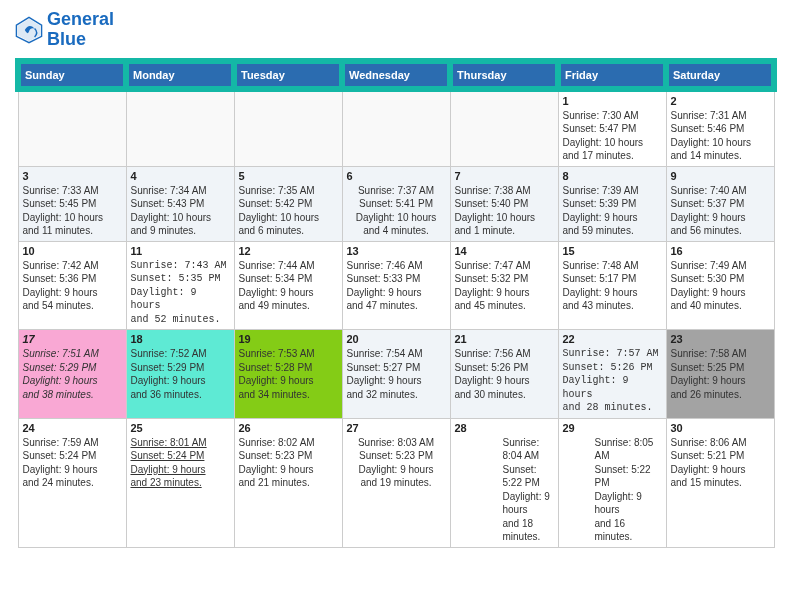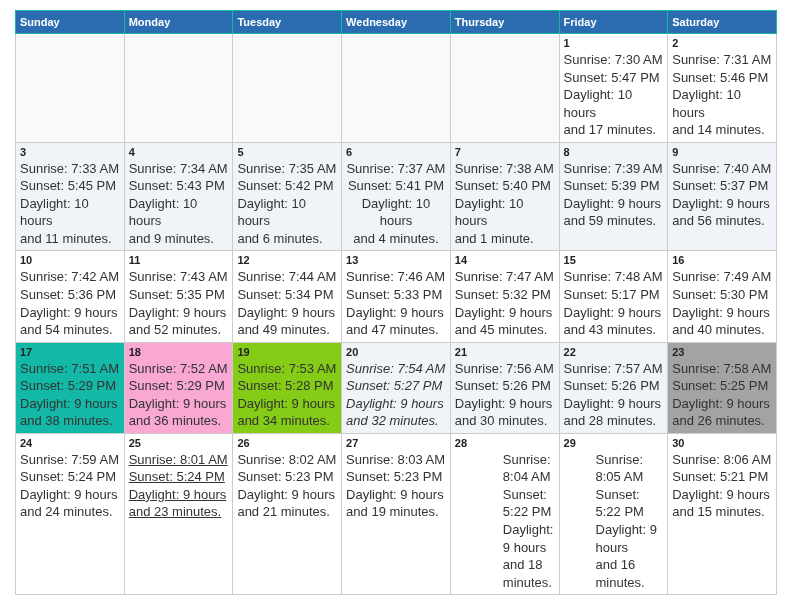--- a/index.html
+++ b/index.html
@@ -56,21 +56,21 @@
       border-collapse: collapse;
       font-size: 10px;
     }
     .calendar th {
       background: #2b6cb0;
       color: #fff;
       padding: 5px 4px;
       text-align: left;
       font-size: 11px;
       font-weight: bold;
-      border: 1px solid #14b8a6;
+      border: 6px solid #14b8a6;
     }
     .calendar td {
       border: 1px solid #ccc;
       vertical-align: top;
       padding: 3px 4px;
       width: calc(100% / 7);
       height: 75px;
       background: #fff;
     }
     .calendar td.empty {
@@ -79,29 +79,47 @@
     .calendar tr:nth-child(even) td:not(.empty) {
       background: #f0f4f8;
     }
     .day-number {
       font-weight: bold;
       font-size: 11px;
       margin-bottom: 2px;
       color: #222;
     }
     .day-info {
-      font-size: 13px;
+      font-size: 10px;
       color: #333;
       line-height: 1.35;
     }
   </style>
 </head>
 <body>
 
 <div class="page">
+  <div class="header">
+    <div class="logo">
+      <svg class="logo-icon" viewBox="0 0 40 40">
+        <polygon points="20,4 36,14 36,28 20,36 4,28 4,14" fill="#1a6bbf" opacity="0.15"></polygon>
+        <polygon points="20,2 38,13 38,29 20,38 2,29 2,13" fill="none" stroke="#1a6bbf" stroke-width="2"></polygon>
+        <path d="M14,20 Q20,10 28,18 Q22,16 20,22 Q18,28 14,20Z" fill="#1a6bbf"></path>
+        <path d="M28,18 Q34,24 28,30" fill="none" stroke="#1a6bbf" stroke-width="2"></path>
+      </svg>
+      <div>
+        <div class="logo-text"><span>General</span></div>
+        <div class="logo-text" style="color:#1a6bbf;">Blue</div>
+      </div>
+    </div>
+    <div class="title-block">
+      <div class="month-title"></div>
+      <div class="location"></div>
+    </div>
+  </div>
 
   <table class="calendar">
     <thead>
       <tr>
       <th>Sunday</th>
           <th>Monday</th>
           <th>Tuesday</th>
           <th>Wednesday</th>
           <th>Thursday</th>
           <th>Friday</th>
@@ -184,21 +202,21 @@
         <tr>
           <td>
             <div class="day-number">10</div>
             <div class="day-info" style="white-space: pre-line;">Sunrise: 7:42 AM
 Sunset: 5:36 PM
 Daylight: 9 hours
 and 54 minutes.</div>
           </td>
           <td>
             <div class="day-number">11</div>
-            <div class="day-info" style="white-space: pre-line;">Sunrise: 7:43 AM
+            <div class="day-info" style="white-space: pre-line; font-family: Liberation Mono, monospace;">Sunrise: 7:43 AM
 Sunset: 5:35 PM
 Daylight: 9 hours
 and 52 minutes.</div>
           </td>
           <td>
             <div class="day-number">12</div>
             <div class="day-info" style="white-space: pre-line;">Sunrise: 7:44 AM
 Sunset: 5:34 PM
 Daylight: 9 hours
 and 49 minutes.</div>
@@ -226,58 +244,58 @@
           </td>
           <td>
             <div class="day-number">16</div>
             <div class="day-info" style="white-space: pre-line;">Sunrise: 7:49 AM
 Sunset: 5:30 PM
 Daylight: 9 hours
 and 40 minutes.</div>
           </td>
         </tr>
         <tr>
-          <td style="background: #14b8a6;">
+          <td style="background: #f9a8d4; font-style: italic;">
             <div class="day-number">17</div>
             <div class="day-info" style="white-space: pre-line;">Sunrise: 7:51 AM
 Sunset: 5:29 PM
 Daylight: 9 hours
 and 38 minutes.</div>
           </td>
-          <td style="background: #f9a8d4;">
+          <td style="background: #5eead4;">
             <div class="day-number">18</div>
             <div class="day-info" style="white-space: pre-line;">Sunrise: 7:52 AM
 Sunset: 5:29 PM
 Daylight: 9 hours
 and 36 minutes.</div>
           </td>
           <td style="background: #84cc16;">
             <div class="day-number">19</div>
             <div class="day-info" style="white-space: pre-line;">Sunrise: 7:53 AM
 Sunset: 5:28 PM
 Daylight: 9 hours
 and 34 minutes.</div>
           </td>
           <td style="background: rgb(240, 244, 248);">
             <div class="day-number">20</div>
-            <div class="day-info" style="white-space: pre-line; font-style: italic;">Sunrise: 7:54 AM
+            <div class="day-info" style="white-space: pre-line;">Sunrise: 7:54 AM
 Sunset: 5:27 PM
 Daylight: 9 hours
 and 32 minutes.</div>
           </td>
           <td style="background: rgb(240, 244, 248);">
             <div class="day-number">21</div>
             <div class="day-info" style="white-space: pre-line;">Sunrise: 7:56 AM
 Sunset: 5:26 PM
 Daylight: 9 hours
 and 30 minutes.</div>
           </td>
           <td style="background: rgb(240, 244, 248);">
             <div class="day-number">22</div>
-            <div class="day-info" style="white-space: pre-line;">Sunrise: 7:57 AM
+            <div class="day-info" style="white-space: pre-line; font-family: Liberation Mono, monospace;">Sunrise: 7:57 AM
 Sunset: 5:26 PM
 Daylight: 9 hours
 and 28 minutes.</div>
           </td>
           <td style="background: #a3a3a3;">
             <div class="day-number">23</div>
             <div class="day-info" style="white-space: pre-line;">Sunrise: 7:58 AM
 Sunset: 5:25 PM
 Daylight: 9 hours
 and 26 minutes.</div>
@@ -300,21 +318,21 @@
           </td>
           <td>
             <div class="day-number">26</div>
             <div class="day-info" style="white-space: pre-line;">Sunrise: 8:02 AM
 Sunset: 5:23 PM
 Daylight: 9 hours
 and 21 minutes.</div>
           </td>
           <td>
             <div class="day-number">27</div>
-            <div class="day-info" style="white-space: pre-line;">Sunrise: 8:03 AM
+            <div class="day-info" style="white-space: pre-line; text-align: center;">Sunrise: 8:03 AM
 Sunset: 5:23 PM
 Daylight: 9 hours
 and 19 minutes.</div>
           </td>
           <td>
             <div class="day-number">28</div>
             <div class="day-info" style="white-space: pre-line; margin-left: 48px;">Sunrise: 8:04 AM
 Sunset: 5:22 PM
 Daylight: 9 hours
 and 18 minutes.</div>

